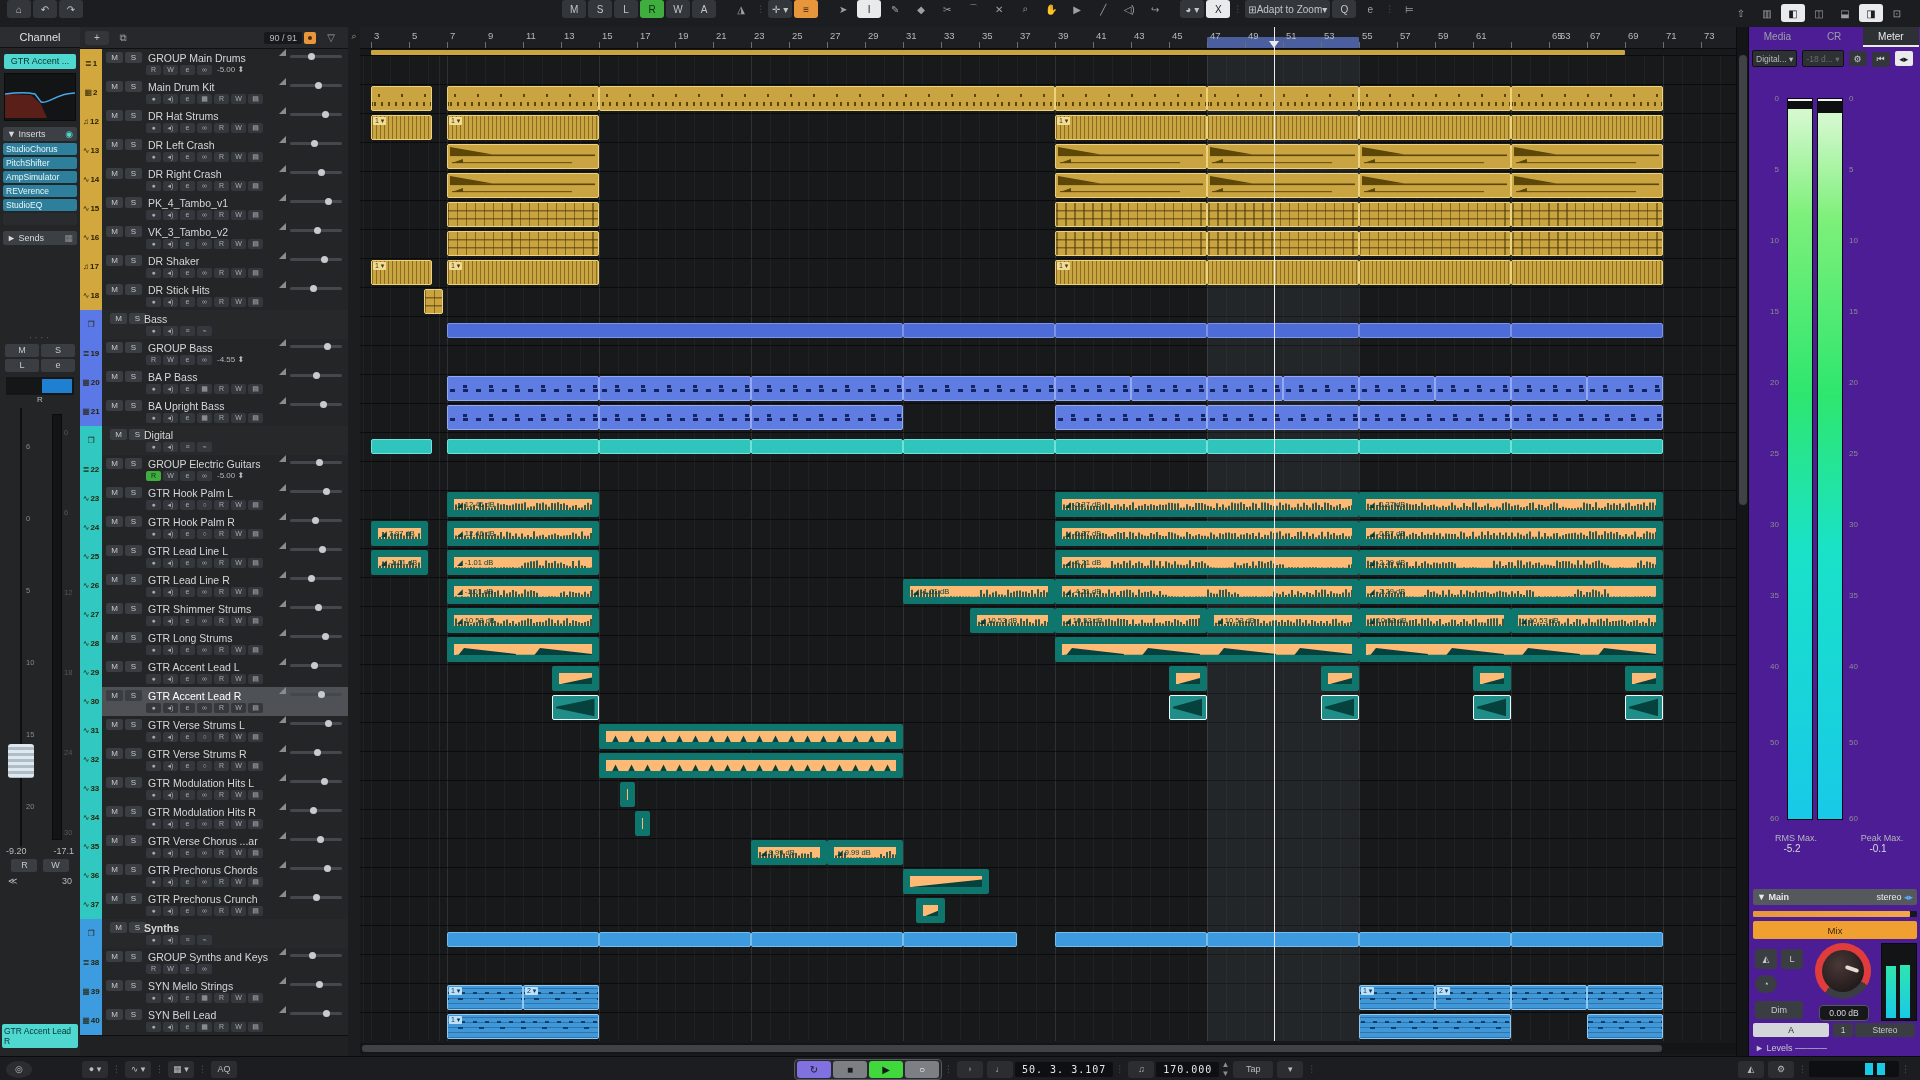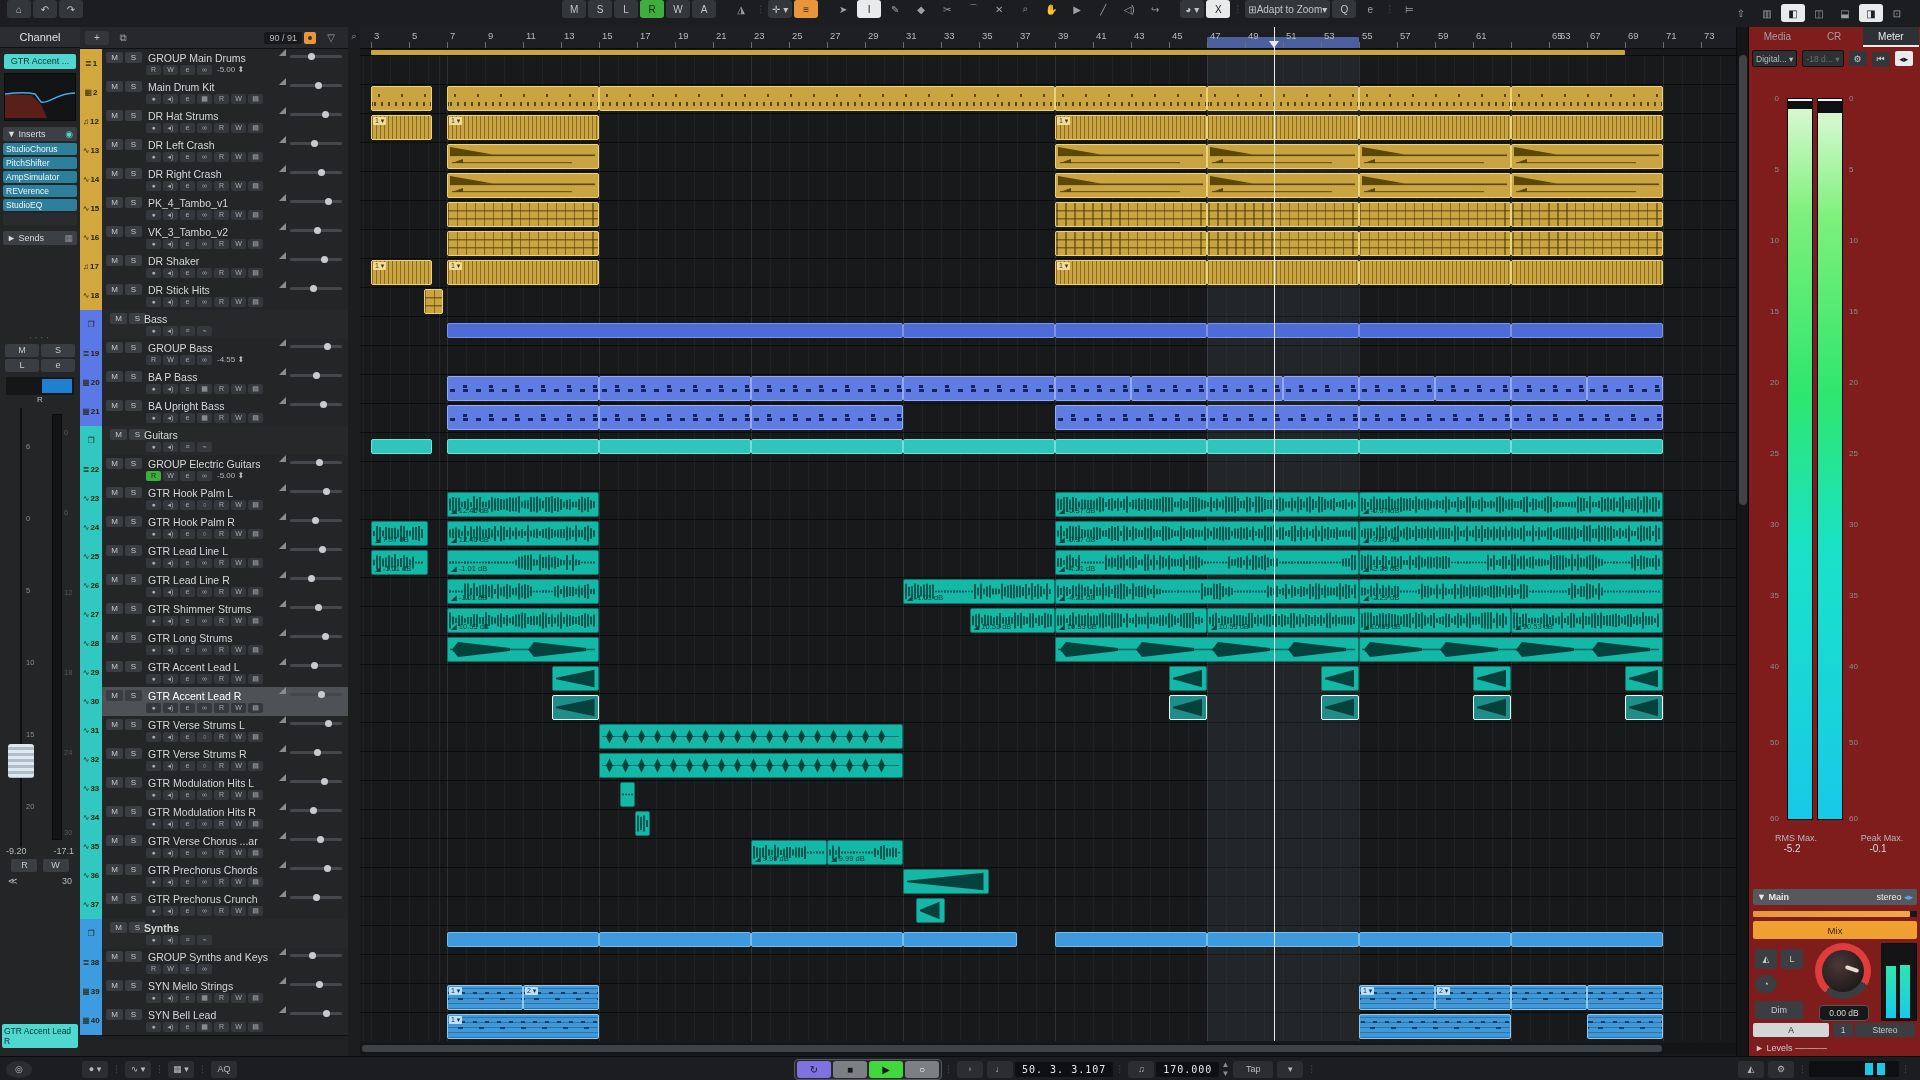--- a/index.html
+++ b/index.html
@@ -75,21 +75,21 @@
   #topstrip{position:absolute;height:5px;top:23px;background:#c9a43f;border-radius:1px;}
   #gridarea{position:absolute;left:0;top:28px;width:1376px;height:986px;
      background-image:
        repeating-linear-gradient(180deg, rgba(0,0,0,0.55) 0 1px, transparent 1px 29px),
        repeating-linear-gradient(90deg, rgba(255,255,255,0.07) 0 1px, transparent 1px 152px),
        repeating-linear-gradient(90deg, rgba(255,255,255,0.035) 0 1px, transparent 1px 19px);
      background-position:0 0, 87px 0, 11px 0;}
   .clip{position:absolute;border-radius:2px;box-sizing:border-box;overflow:hidden;}
   .k-drums{background:#c9a440;border:1px solid #ecd27c;}
   .k-bass{background:#5e7ce2;border:1px solid #93a9f2;}
-  .k-gtr{background:#14b8a6;border:1px solid #0f766e;}
+  .k-gtr{background:#fdba74;border:7px solid #0f766e;}
   .k-gtr.sel{background:#1f8e88;border:1px solid #eafffd;}
   .k-syn{background:#4198d8;border:1px solid #8cc8f0;}
   .k-strip-bass{background:#4d6cd8;border:1px solid #7b94ea;}
   .k-strip-gtr{background:#2fc5bd;border:1px solid #6fe2da;}
   .k-strip-syn{background:#3e9ade;border:1px solid #74bdec;}
   .p-dots{background-image:
       repeating-linear-gradient(90deg,#5c4708 0 2.5px,transparent 2.5px 7px),
       repeating-linear-gradient(90deg,#5c4708 0 2px,transparent 2px 23px);
       background-size:100% 4px,100% 3px;background-position:2px calc(100% - 4px),6px 35%;background-repeat:repeat-x;}
   .p-stripes{background-image:repeating-linear-gradient(90deg,rgba(74,56,8,.5) 0 1.5px,transparent 1.5px 4px);}
@@ -113,21 +113,21 @@
   .k-syn .clipbadge{background:#bfe0f6;color:#0b3a61;}
   #cycleband{position:absolute;top:28px;height:986px;background:rgba(210,220,235,0.065);}
   #rulercycle{position:absolute;top:10px;height:11px;background:#5b74c8;opacity:.75;border-radius:1px;}
   #playhead{position:absolute;top:0;width:1px;height:1014px;background:#e8eaec;}
   #playtri{position:absolute;top:14px;border:5px solid transparent;border-top:7px solid #e8eaec;margin-left:-5px;}
   #vscroll{left:1736px;top:27px;width:12px;height:1029px;background:#141517;border-left:1px solid #0a0b0c;}
   #vhandle{position:absolute;left:2px;top:28px;width:8px;height:450px;background:#3f4346;border-radius:4px;}
   #hscroll{position:absolute;left:0;top:1016px;width:1376px;height:11px;background:#141517;}
   #hhandle{position:absolute;left:2px;top:2px;width:1300px;height:7px;background:#3f4346;border-radius:3px;}
   
-  #rightpanel{left:1748px;top:27px;width:172px;height:1029px;background:#7f1d1d;border-left:1px solid #0a0b0c;}
+  #rightpanel{left:1748px;top:27px;width:172px;height:1029px;background:#4c1d95;border-left:1px solid #0a0b0c;}
   .rtab{display:inline-block;width:33%;height:20px;line-height:20px;text-align:center;font-size:10px;color:#9da0a3;}
   .rtab.active{color:#e8eaec;background:#2e3134;border-bottom:2px solid #e8eaec;box-sizing:border-box;}
   .rdrop{display:inline-flex;align-items:center;height:15px;background:#2e3134;border:1px solid #0f1011;
          border-radius:2px;font-size:8.5px;color:#b8bbbe;padding:0 3px;margin:2px 1px;}
   .rdrop.dim{color:#6a6d70;}
   .ricon{display:inline-flex;align-items:center;justify-content:center;width:18px;height:15px;background:#33363a;
          border-radius:2px;margin:2px 1px;font-size:9px;}
   .ricon.on{background:#e8eaec;color:#17191b;}
   .mscale{position:absolute;font-size:8px;color:#8a8d90;width:22px;}
   .mbar{position:absolute;width:24px;background:#0d0f10;border:1px solid #0a0b0c;}
@@ -598,21 +598,21 @@
           </div>
         </div>
         <div class="trow folderrow" style="top: 377px;">
           <div class="cbar c-gtr">
             <span>❐</span>
           </div>
           <div class="ms" style="left: 30px;">
             <span class="msbtn">M</span>
             <span class="msbtn">S</span>
           </div>
-          <div class="tname" style="left: 64px;">Guitars</div>
+          <div class="tname" style="left: 64px;">Digital</div>
           <div class="tctrls">
             <span class="tico">●</span>
             <span class="tico">◂)</span>
             <span class="tico">≡</span>
             <span class="tico">⌁</span>
           </div>
         </div>
         <div class="trow" style="top: 406px;">
           <div class="cbar c-gtr">
             <span>≣</span>

